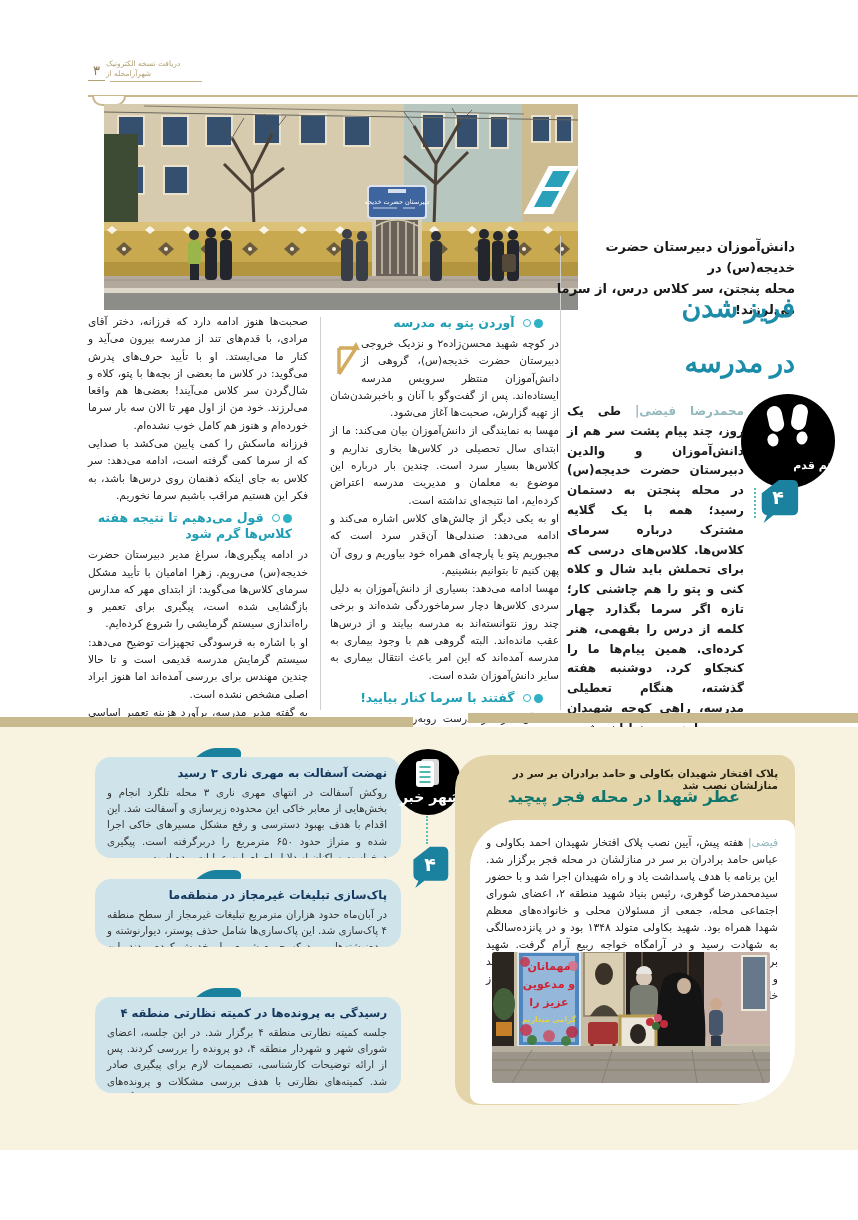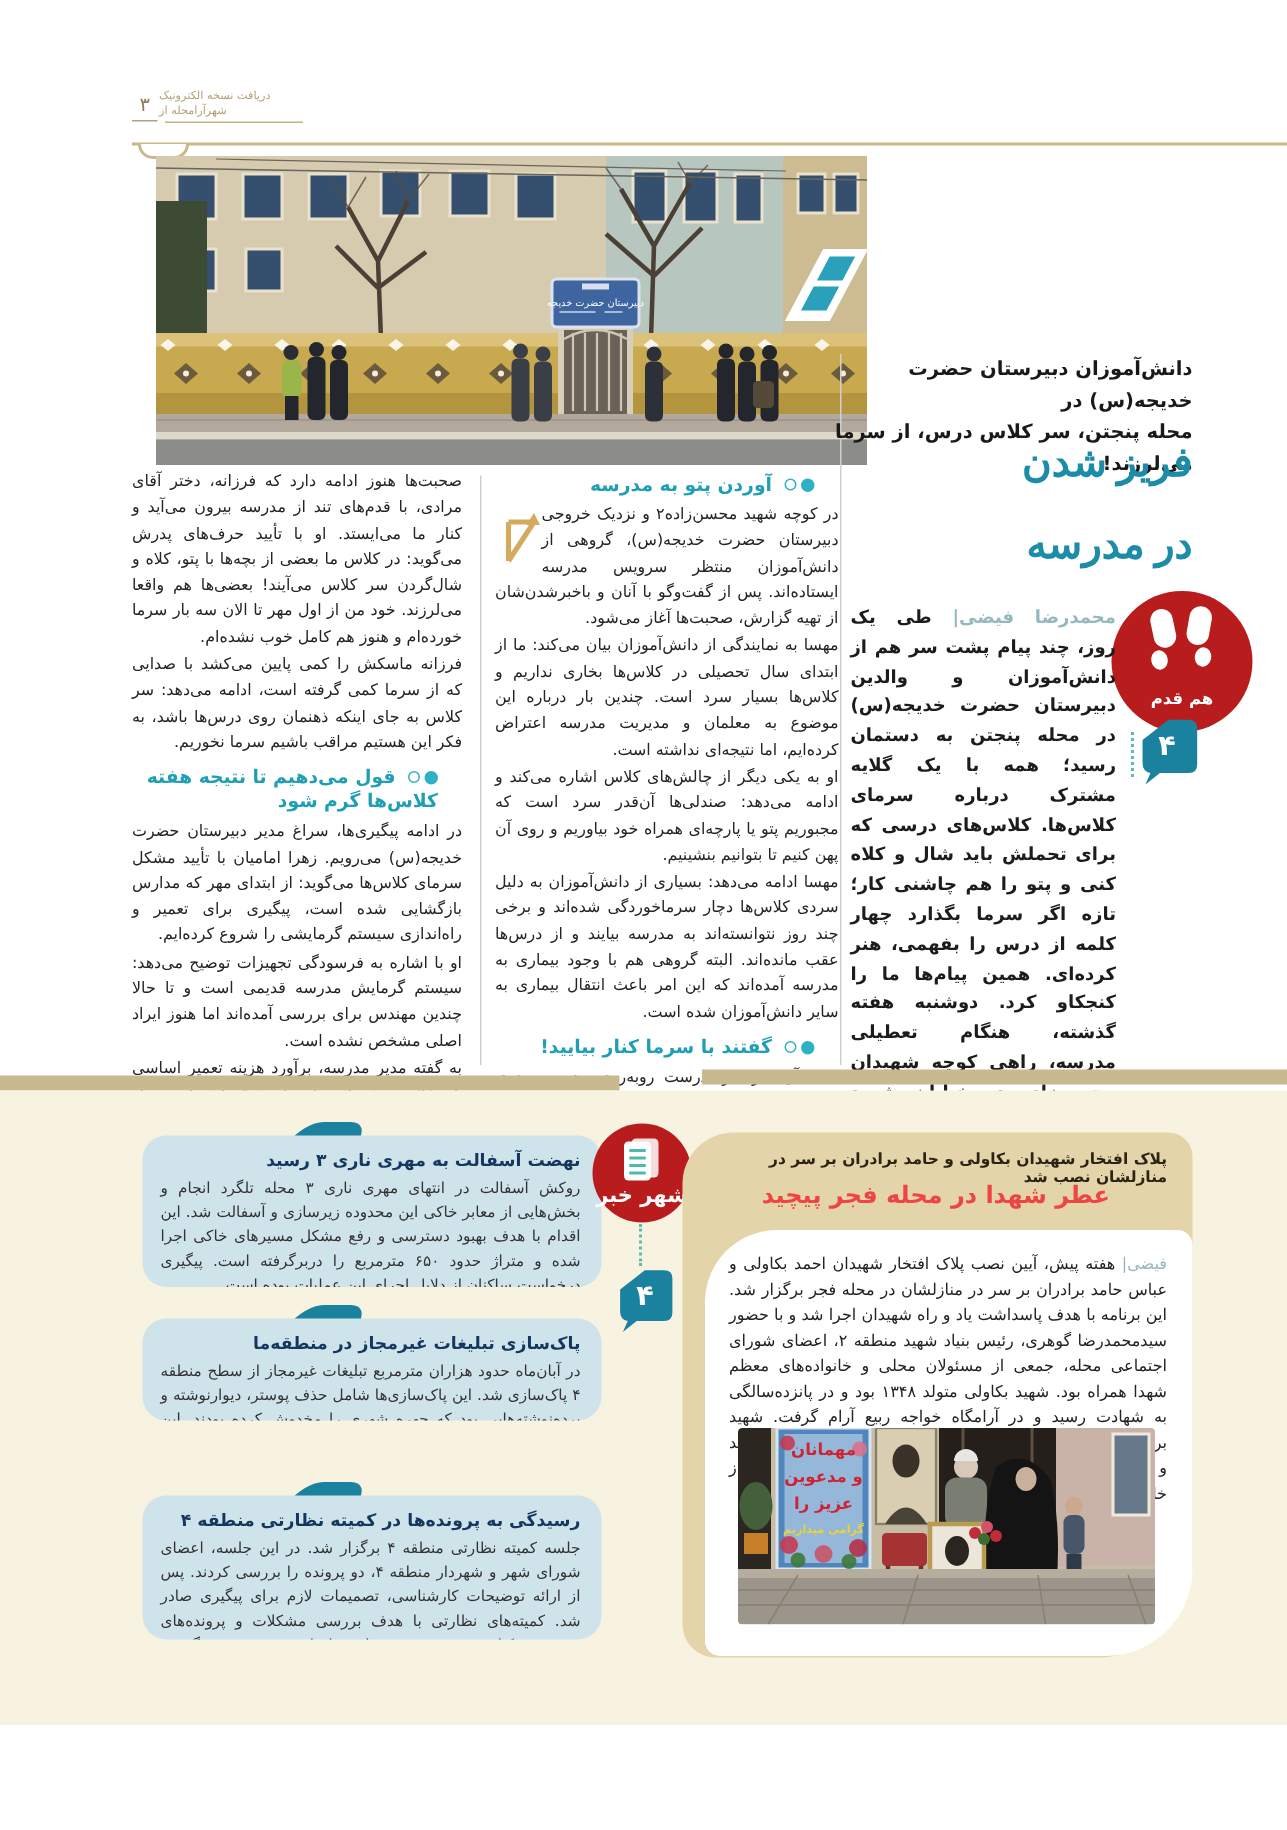--- a/index.html
+++ b/index.html
@@ -24,21 +24,21 @@
   
   .vrule{position:absolute;width:1px;background:#cfcfcf;}
   .r1{left:320px;top:317px;height:393px;}
   .r2{left:560px;top:236px;height:474px;}
   
   .kicker{position:absolute;right:63px;top:236px;width:240px;text-align:right;
           font-size:13px;font-weight:bold;line-height:21px;color:#191919;}
   .headline{position:absolute;right:63px;top:281px;width:240px;text-align:right;
             color:#1d8ca9;font-weight:bold;}
   .headline .hl{display:block;font-size:27px;line-height:55px;font-family:Liberation Serif, serif;}
-  .badge-circle{position:absolute;border-radius:50%;background:#b91c1c;color:#fff;text-align:center;}
+  .badge-circle{position:absolute;border-radius:50%;background:#000000;color:#fff;}
   .bc1{left:741px;top:394px;width:94px;height:94px;}
   .badge-circle .blabel{position:absolute;left:0;right:0;bottom:16px;font-size:11px;font-weight:bold;}
   .badge-circle svg{position:absolute;left:50%;top:10px;transform:translateX(-50%);}
   .dotline{position:absolute;width:0;border-left:2px dotted #5abdb2;}
   .d1{left:754px;top:488px;height:30px;}
   .numbadge{position:absolute;width:46px;height:46px;}
   .nb1{left:755px;top:477px;}
   .numbadge svg{position:absolute;left:0;top:0;}
   .numbadge .num{position:absolute;left:0;right:0;top:9px;text-align:center;color:#fff;
                  font-size:19px;font-weight:bold;}
@@ -72,21 +72,21 @@
   .bc2 .blabel{bottom:10px;font-size:14px;}
   .bc2 svg{top:8px;}
   .d2{left:426px;top:816px;height:28px;}
   .nb2{left:407px;top:844px;}
   
   .tancard{position:absolute;left:455px;top:755px;width:340px;height:350px;background:#e3d4aa;
            border-radius:34px 16px 64px 22px;}
   .mem-kicker{position:absolute;right:80px;top:767px;width:290px;text-align:right;
               font-size:10.3px;font-weight:bold;color:#2b2414;}
   .mem-headline{position:absolute;right:118px;top:787px;width:260px;text-align:right;
-                font-size:16px;font-weight:bold;color:#ef4444;}
+                font-size:16px;font-weight:bold;color:#0f766e;}
   .whitecard{position:absolute;left:470px;top:820px;width:325px;height:284px;background:#fff;
              border-radius:48px 10px 58px 10px;}
   .mem-body{position:absolute;left:486px;top:834px;width:292px;font-size:10.7px;line-height:17px;
             text-align:justify;color:#222;}
   .mem-photo{position:absolute;left:492px;top:952px;width:278px;height:131px;overflow:hidden;border-radius:3px;}
 </style>
 </head>
 <body>
 
 <div id="page">

